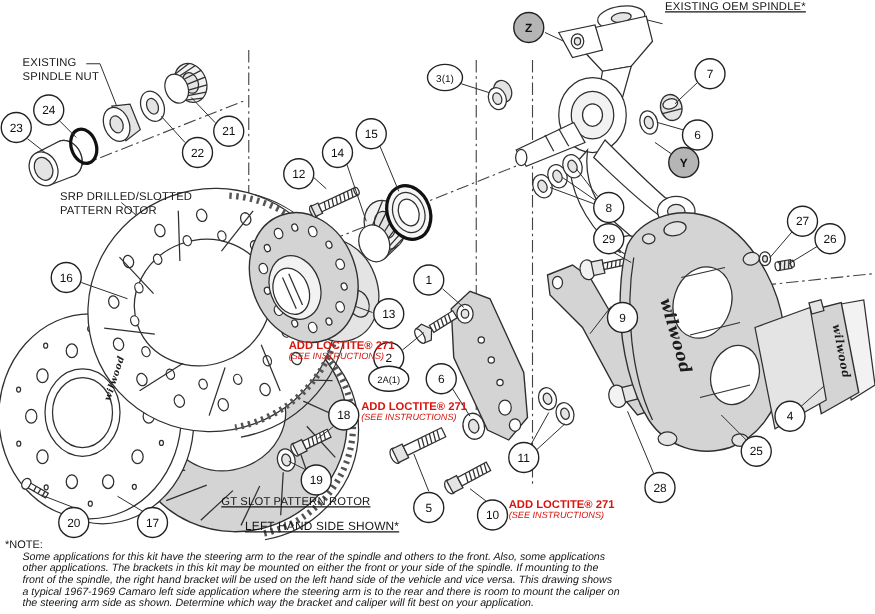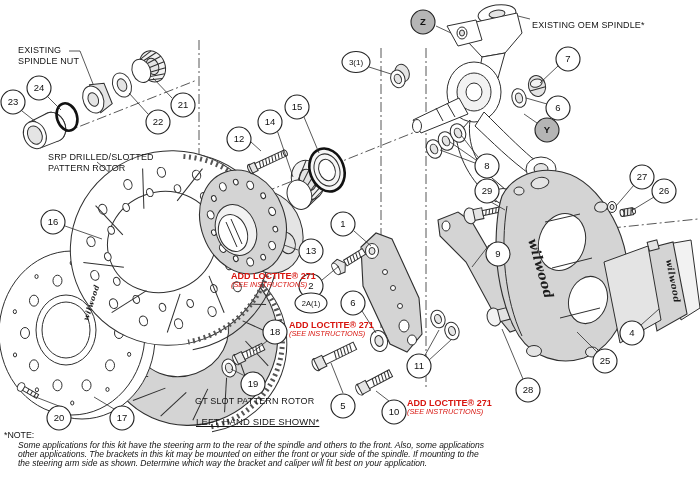--- a/index.html
+++ b/index.html
@@ -621,28 +621,28 @@
           <text x="528" y="390" dy="3.3" class="bt" font-size="9.5">28</text>
         </g>
       </g>
 </svg>
 
 <div id="label-layer">
       <div class="lbl" style="left: 18px; top: 45px;">
         <div>EXISTING</div>
         <div>SPINDLE NUT</div>
       </div>
-      <div class="lbl" style="left: 532px; top: 20px;">
+      <div class="lbl" style="left: 532px; top: 0; text-decoration: underline;">
         <div>EXISTING OEM SPINDLE*</div>
       </div>
       <div class="lbl" style="left: 4px; top: 152px; margin-left: 44px;">
         <div>SRP DRILLED/SLOTTED</div>
         <div>PATTERN ROTOR</div>
       </div>
-      <div class="lbl" style="left: 195px; top: 396px;">
+      <div class="lbl" style="left: 177px; top: 396px; text-decoration: underline;">
         <div>GT SLOT PATTERN ROTOR</div>
       </div>
       <div class="lbl und" style="left: 196px; top: 417px;">
         <div>LEFT HAND SIDE SHOWN*</div>
       </div>
       <div class="loctite" style="left: 231px; top: 271px;">
         <div class="l1">ADD LOCTITE® 271</div>
         <div class="l2">(SEE INSTRUCTIONS)</div>
       </div>
       <div class="loctite" style="left: 289px; top: 320px;">
@@ -653,17 +653,19 @@
         <div class="l1">ADD LOCTITE® 271</div>
         <div class="l2">(SEE INSTRUCTIONS)</div>
       </div>
     </div>
 
 <div id="footnote">
   <div class="h">*NOTE:</div>
   <div id="footnote-lines">
         <div>Some applications for this kit have the steering arm to the rear of the spindle and others to the front.  Also, some applications</div>
         <div>other applications.  The brackets in this kit may be mounted on either the front or your side of the spindle.  If mounting to the</div>
+        <div>front of the spindle, the right hand bracket will be used on the left hand side of the vehicle and vice versa.  This drawing shows</div>
+        <div>a typical 1967-1969 Camaro left side application where the steering arm is to the rear and there is room to mount the caliper on</div>
         <div>the steering arm side as shown.  Determine which way the bracket and caliper will fit best on your application.</div>
       </div>
 </div>
 
 </div>
 
 </body></html>

